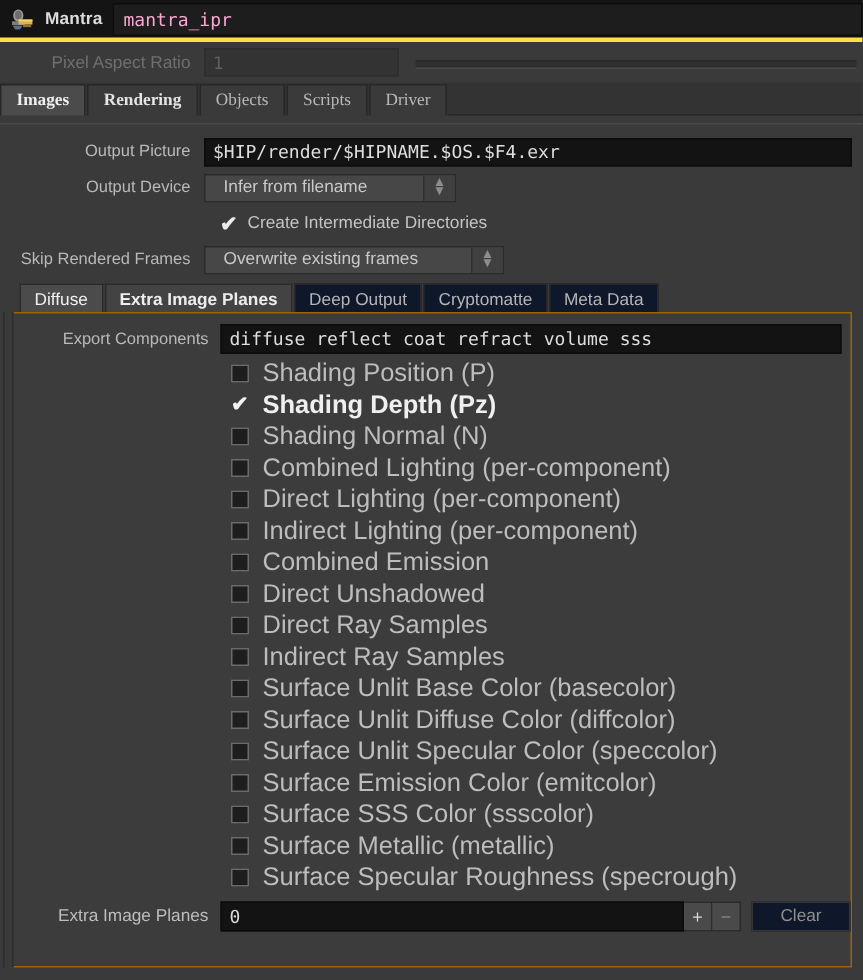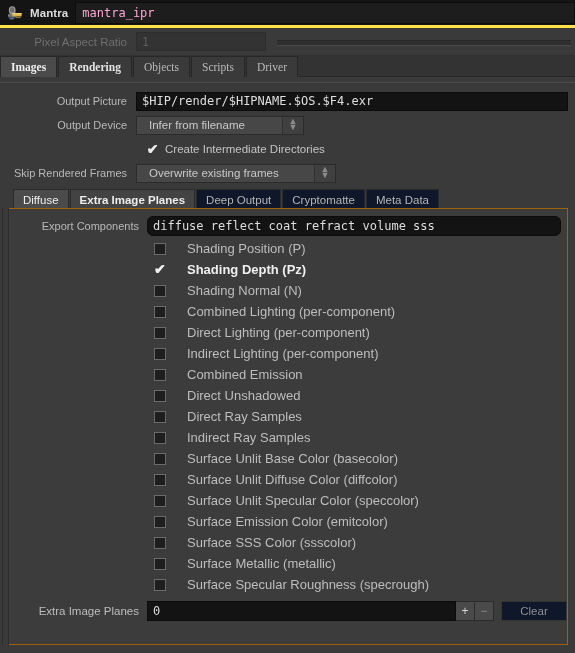--- a/index.html
+++ b/index.html
@@ -106,21 +106,21 @@
   .plane-row .spacer{flex:0 0 146px;}
   .cbox{
     width:12px;height:12px;background:#1e1e1e;border:1px solid #6a6a6a;
     box-sizing:border-box;flex:0 0 12px;margin-right:9px;position:relative;
   }
   .cbox.on{background:transparent;border-color:transparent;}
   .cbox.on::after{
     content:"\2714";position:absolute;left:-1px;top:-3px;color:#f2f2f2;
     font-size:14px;line-height:14px;font-weight:bold;
   }
-  .plane-cap{color:#bdbdbd;font-size:13px;white-space:nowrap;margin-left:12px;}
+  .plane-cap{color:#bdbdbd;font-size:17px;white-space:nowrap;}
   .plane-row.on .plane-cap{color:#efefef;font-weight:bold;}
 
   .eip-row{display:flex;align-items:center;height:24px;margin-top:4px;}
   .eip-lbl{flex:0 0 139px;text-align:right;padding-right:8px;color:#bdbdbd;font-size:11.5px;box-sizing:border-box;}
   .eip-field{
     flex:1 1 auto;height:20px;background:#131313;border:1px solid #0b0b0b;box-sizing:border-box;
     display:flex;align-items:center;padding:0 5px;color:#dcdcdc;
     font-family:"DejaVu Sans Mono","Liberation Mono",monospace;font-size:12px;
   }
   .stepbtn{
@@ -215,21 +215,21 @@
         <div class="subtab">Deep Output</div>
         <div class="subtab">Cryptomatte</div>
         <div class="subtab">Meta Data</div>
       </div>
 
       <div class="subpanel">
         <div class="edge"></div>
 
         <div class="row" style="margin-top:5px;">
           <span class="lbl" style="flex:0 0 139px;width:139px;padding-right:8px;">Export Components</span>
-          <span class="txtfield" style="flex:1 1 auto;margin-right:6px;height:20px;border-radius:6px;">diffuse reflect coat refract volume sss</span>
+          <span class="txtfield" style="flex:1 1 auto;margin-right:6px;height:20px;">diffuse reflect coat refract volume sss</span>
         </div>
 
         <div class="plane-row">
           <span class="spacer"></span>
           <span class="cbox"></span>
           <span class="plane-cap">Shading Position (P)</span>
         </div>
         <div class="plane-row on">
           <span class="spacer"></span>
           <span class="cbox on"></span>

